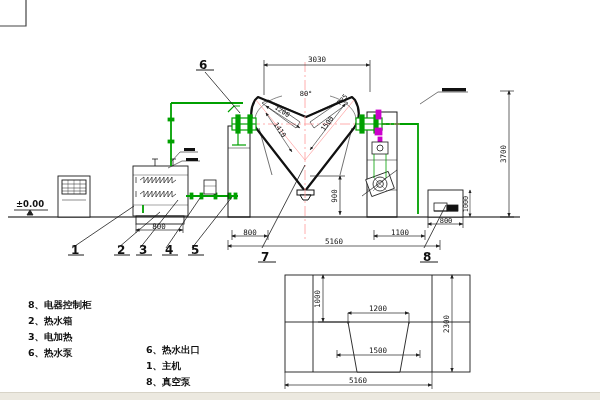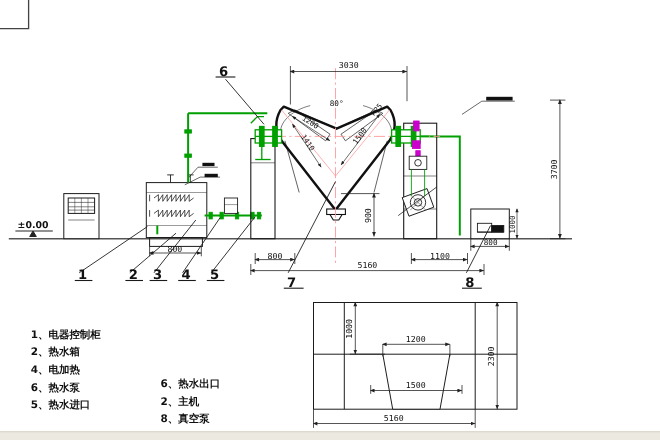--- a/index.html
+++ b/index.html
@@ -376,28 +376,27 @@
     <text x="320" y="299" text-anchor="middle" transform="rotate(-90 320 299)">1000</text>
     <text x="378" y="311" text-anchor="middle">1200</text>
     <text x="378" y="353" text-anchor="middle">1500</text>
     <text x="449" y="324" text-anchor="middle" transform="rotate(-90 449 324)">2300</text>
     <text x="358" y="383" text-anchor="middle">5160</text>
   </g>
 </svg>
 
 <div class="legend">
   <div class="legend-col c1">
-    <div class="legend-item">1、电器控制柜</div>
+    <div class="legend-item">8、电器控制柜</div>
     <div class="legend-item">2、热水箱</div>
-    <div class="legend-item">4、电加热</div>
+    <div class="legend-item">3、电加热</div>
     <div class="legend-item">6、热水泵</div>
-    <div class="legend-item">5、热水进口</div>
   </div>
   <div class="legend-col c2">
     <div class="legend-item">6、热水出口</div>
-    <div class="legend-item">2、主机</div>
+    <div class="legend-item">1、主机</div>
     <div class="legend-item">8、真空泵</div>
   </div>
 </div>
 
 <div class="bottombar"></div>
 
 </div>
 
 </body></html>

